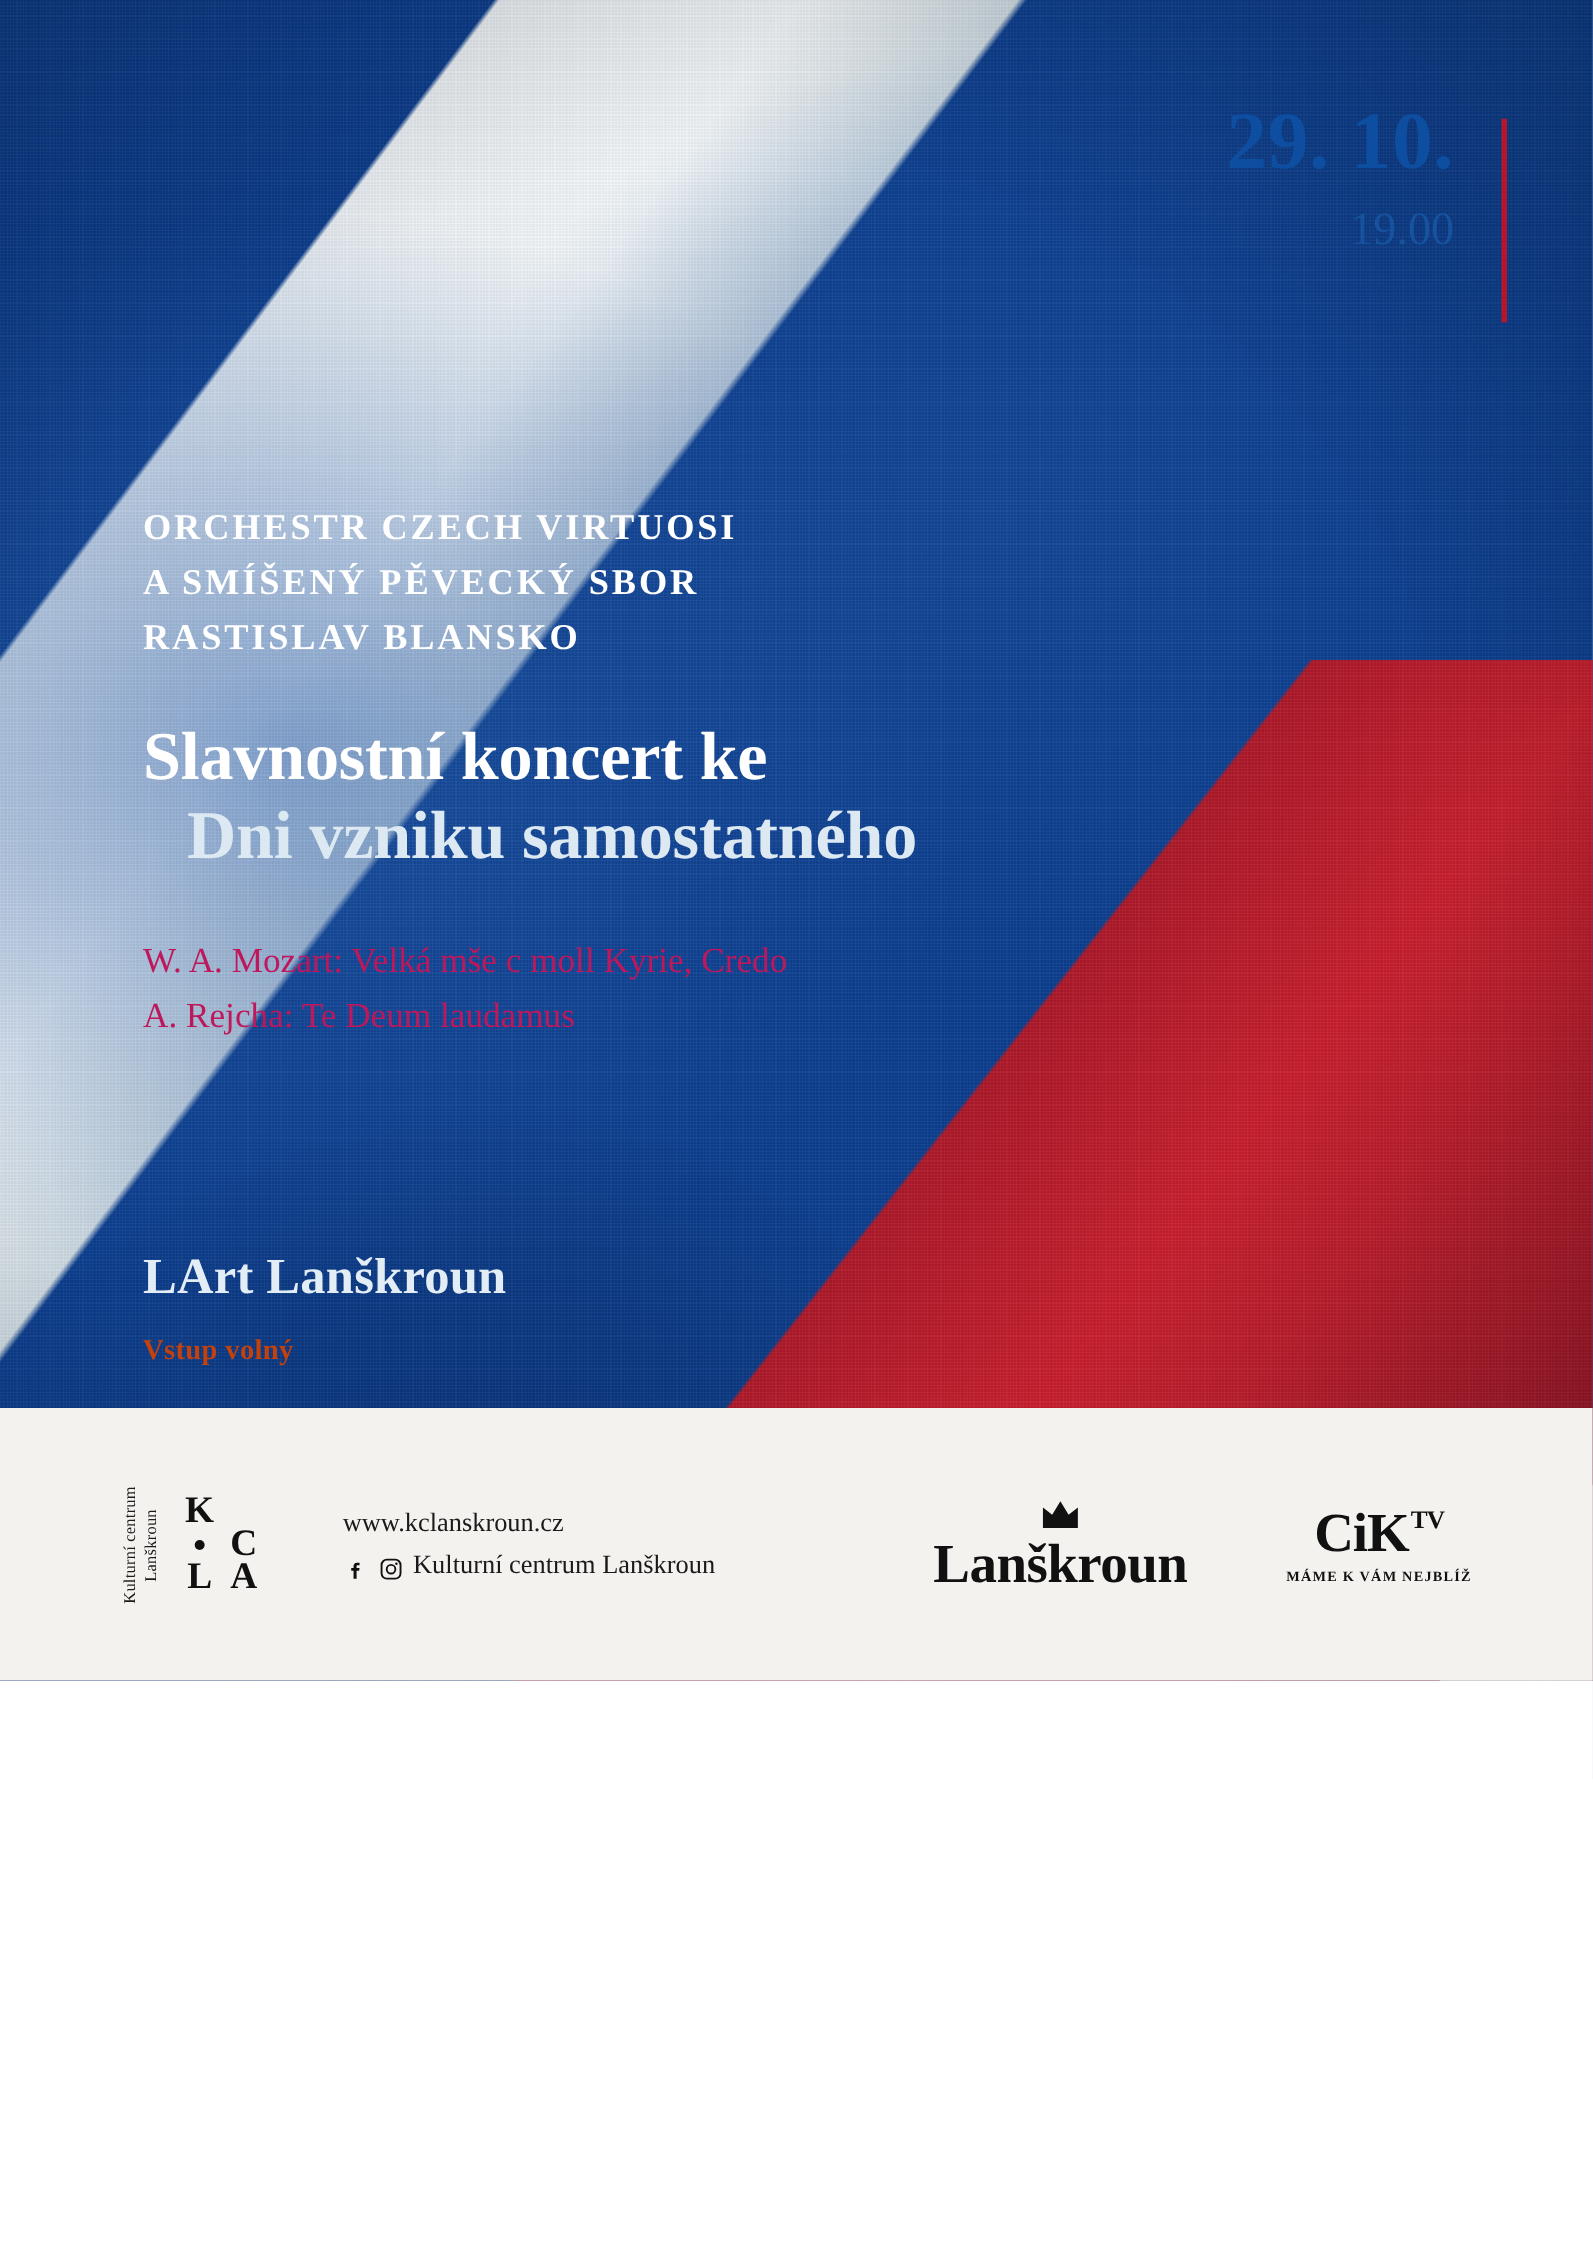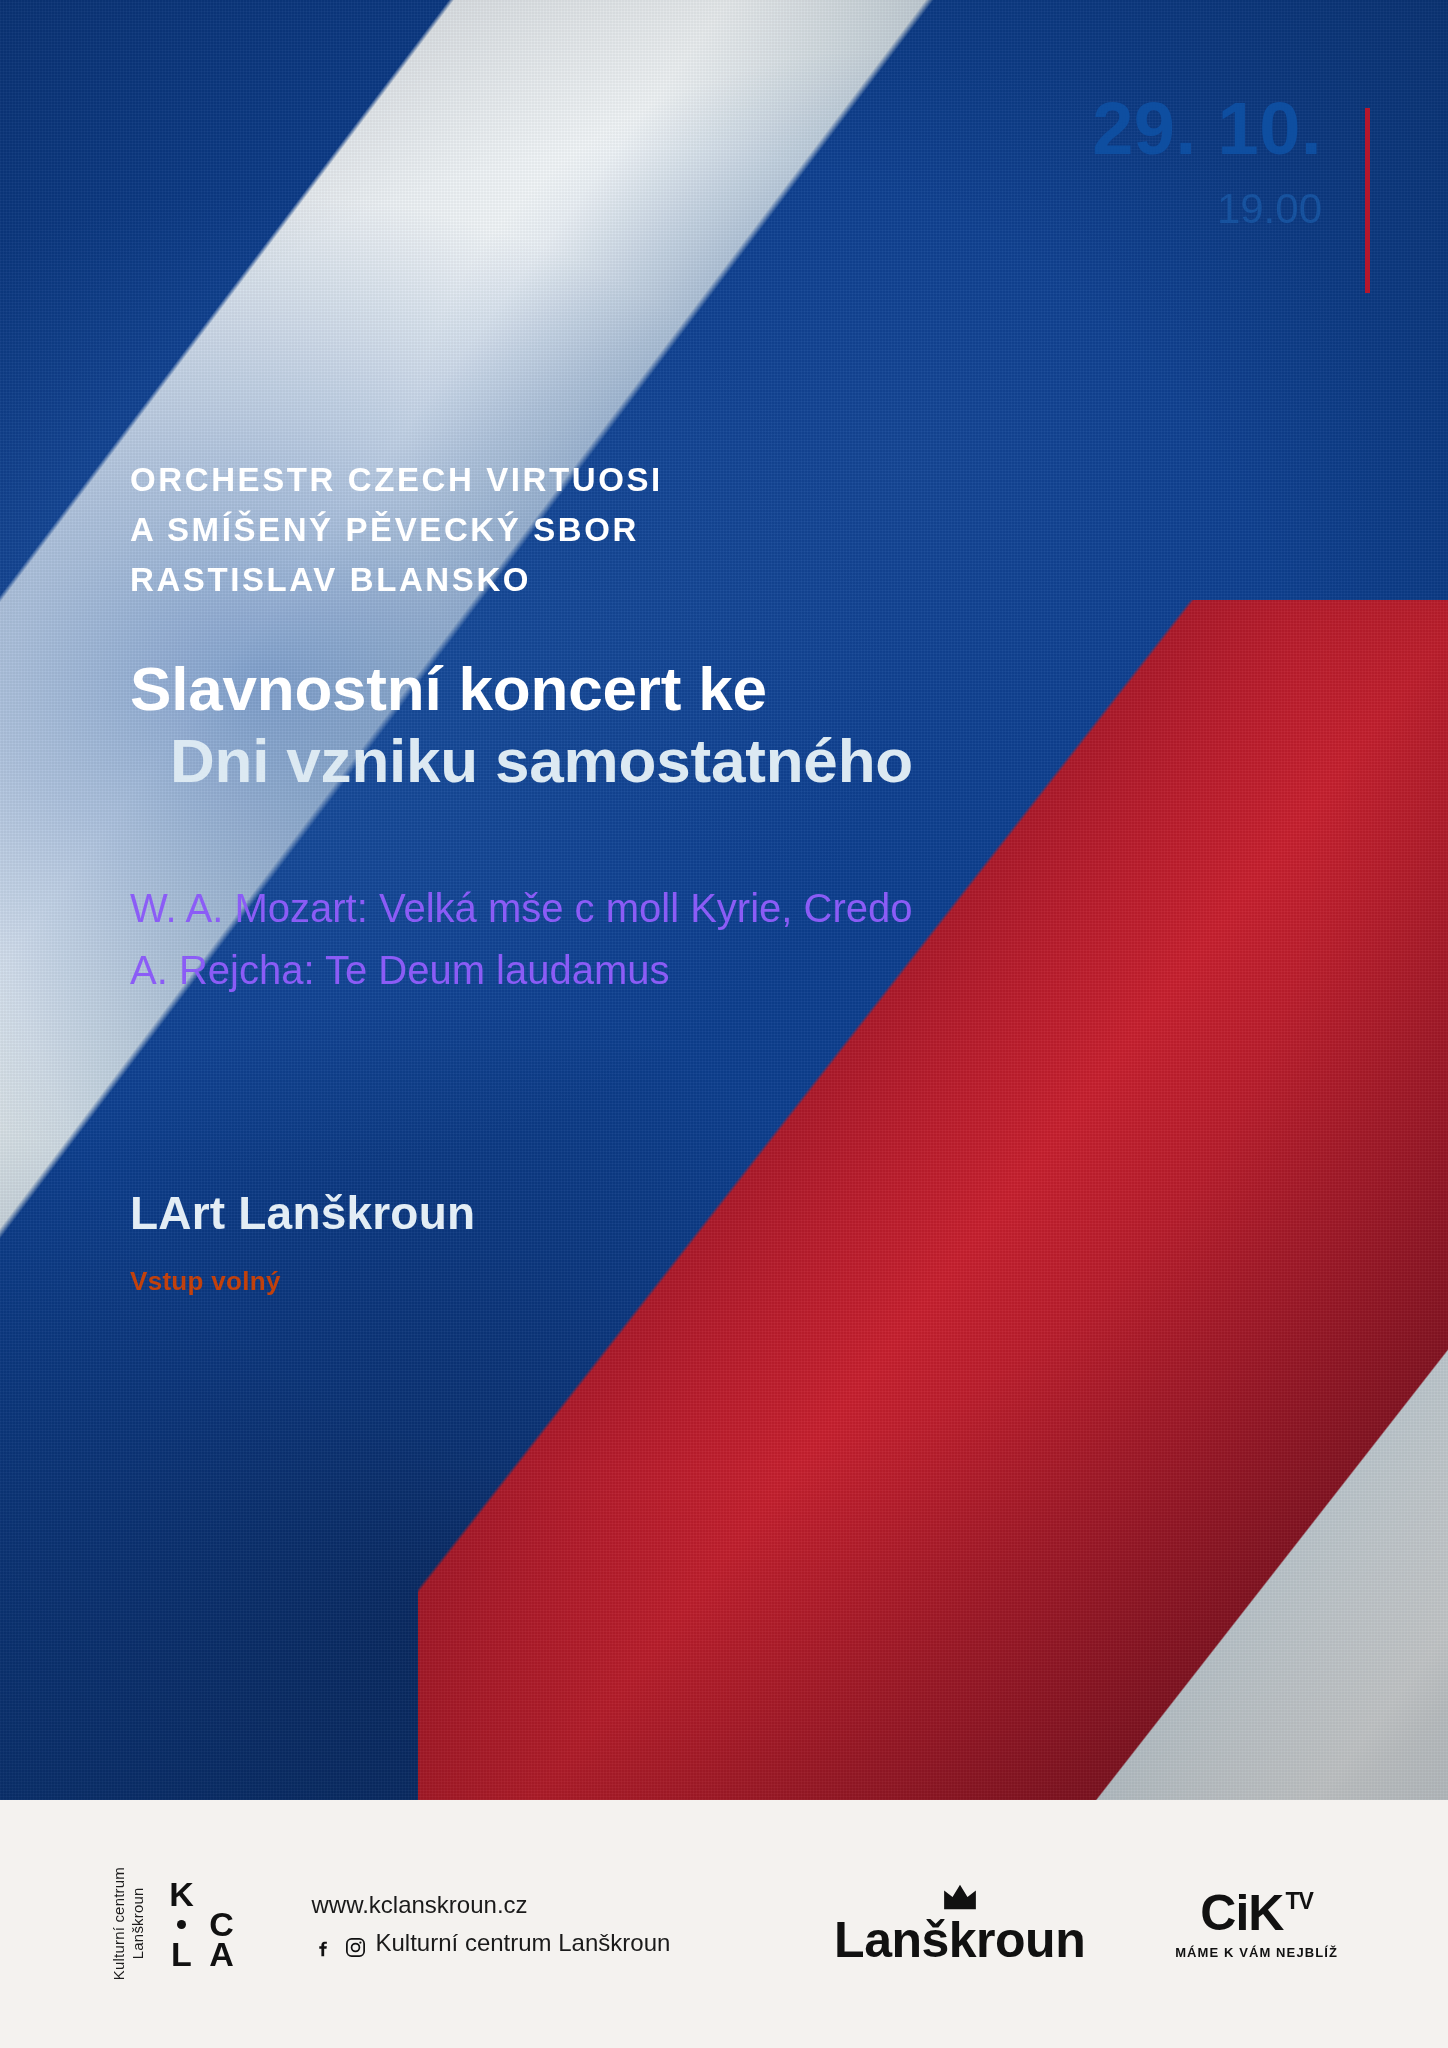--- a/index.html
+++ b/index.html
@@ -10,22 +10,23 @@
   body {
     width: 1448px;
     height: 2048px;
     font-family: "Liberation Sans", sans-serif;
     overflow: hidden;
   }
 
   .poster {
     position: relative;
     width: 1448px;
-    height: 2048px;
+    height: 1528px;
     overflow: hidden;
+    font-family: Liberation Serif, serif;
   }
 
   
   .flag {
     position: absolute;
     left: 0; top: 0;
     width: 1448px;
     height: 1800px;
     overflow: hidden;
     background: #0d3f8f;
@@ -160,24 +161,24 @@
   .title {
     margin-top: 48px;
     font-size: 62px;
     font-weight: 700;
     line-height: 1.16;
     color: #ffffff;
     letter-spacing: -0.2px;
   }
   .title .ln2, .title .ln3 { color: #dce9f2; margin-left: 40px; }
   .program {
-    margin-top: 80px;
-    font-size: 40px;
+    margin-top: 52px;
+    font-size: 32px;
     line-height: 1.55;
-    color: #8b5cf6;
+    color: #be185d;
     font-weight: 400;
   }
   .venue {
     margin-top: 185px;
     font-size: 46px;
     font-weight: 700;
     color: #e3edf5;
     letter-spacing: 0.2px;
   }
   .entry {

